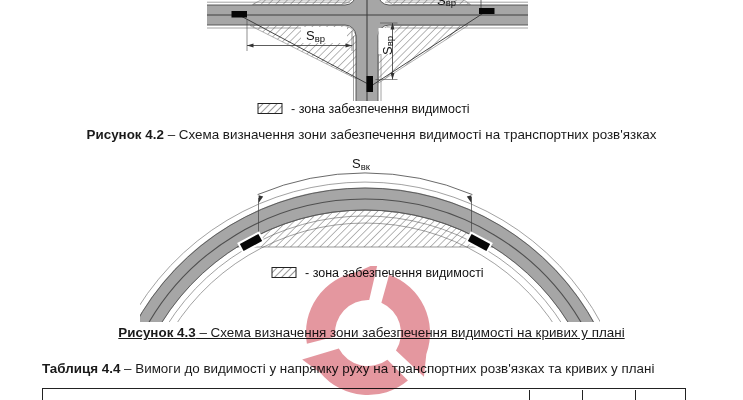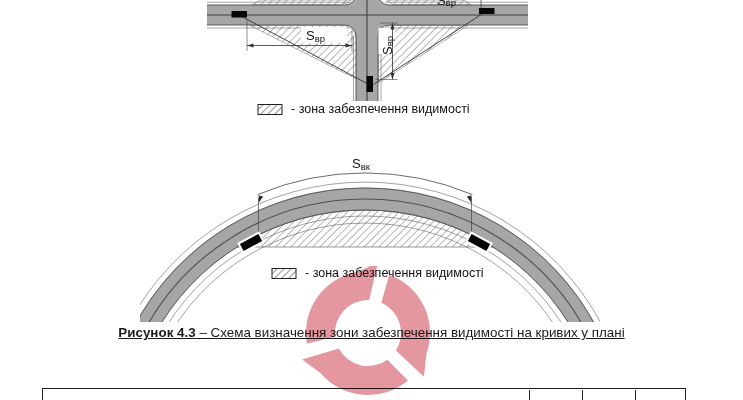--- a/index.html
+++ b/index.html
@@ -1,21 +1,21 @@
 <!DOCTYPE html>
 <html><head>
 <meta charset="utf-8">
 <style>
   html,body{margin:0;padding:0;background:#fff;}
   #page{position:relative;width:743px;height:400px;background:#fff;overflow:hidden;
         font-family:"Liberation Sans",sans-serif;color:#1a1a1a;}
   .abs{position:absolute;}
   .caption{position:absolute;left:0;width:100%;text-align:center;font-size:13.4px;color:#1a1a1a;}
   .caption b{font-weight:bold;}
-  .legend{position:absolute;display:flex;align-items:flex-end;font-size:12.5px;color:#111;white-space:nowrap;}
+  .legend{position:absolute;display:flex;align-items:flex-start;font-size:12.5px;color:#111;white-space:nowrap;}
   .legend svg{margin-right:8px;display:block;}
   .tbl-frame{position:absolute;left:42px;top:388px;width:644px;height:12px;
              border-top:1.9px solid #222;border-left:1.3px solid #222;border-right:1.3px solid #222;box-sizing:border-box;}
   .tbl-vline{position:absolute;top:390px;height:10px;width:1.3px;background:#222;}
   #watermark{position:absolute;left:293px;top:266px;mix-blend-mode:multiply;pointer-events:none;}
 </style>
 </head>
 <body>
 
 <div id="page">
@@ -118,20 +118,23 @@
       <defs>
           <pattern id="lp1" patternUnits="userSpaceOnUse" width="5" height="5" patternTransform="rotate(45)">
         <line x1="0" y1="0" x2="0" y2="5" stroke="#333" stroke-width="1"></line>
           </pattern>
         </defs>
       <rect x="1" y="1.5" width="24" height="10" fill="url(#lp1)" stroke="#222" stroke-width="1"></rect>
     </svg>
     <span>- зона забезпечення видимості</span>
   </div>
 
+  <div class="caption" style="top:127px;">
+    <b>Рисунок 4.2</b><span> – Схема визначення зони забезпечення видимості на транспортних розв'язках</span>
+  </div>
 
   <svg class="abs" style="left:140px;top:150px;" width="460" height="172" viewBox="140 150 460 172">
     <defs>
       <pattern id="h2" patternUnits="userSpaceOnUse" width="5.2" height="5.2" patternTransform="rotate(45)">
         <line x1="0" y1="0" x2="0" y2="5.2" stroke="#4d4d4d" stroke-width="0.8"></line>
       </pattern>
     </defs>
 
     <path d="M143.4,332.2 A251,251 0 0 1 586.6,332.2" stroke="#a6a6a6" stroke-width="23" fill="none"></path>
     <g fill="none">
@@ -176,20 +179,23 @@
         </defs>
       <rect x="1" y="1.5" width="24" height="10" fill="url(#lp2)" stroke="#222" stroke-width="1"></rect>
     </svg>
     <span>- зона забезпечення видимості</span>
   </div>
 
   <div class="caption" style="top:325px;text-decoration:underline;">
     <b>Рисунок 4.3</b><span> – Схема визначення зони забезпечення видимості на кривих у плані</span>
   </div>
 
+  <div class="abs" style="left:42px;top:361px;font-size:13.4px;white-space:nowrap;">
+    <b>Таблиця 4.4</b><span> – Вимоги до видимості у напрямку руху на транспортних розв'язках та кривих у плані</span>
+  </div>
 
   <div class="tbl-frame"></div>
   <div class="tbl-vline" style="left:529px;"></div>
   <div class="tbl-vline" style="left:582px;"></div>
   <div class="tbl-vline" style="left:635px;"></div>
 
   <svg id="watermark" width="155" height="134" viewBox="0 0 155 134">
     <g transform="translate(75,67)" fill="#c9303f" fill-opacity="0.5">
       <path id="blade" d="M-61.1,10.8 A62,62 0 0 1 -10.8,-61.1 L9.9,-70.3 L1.2,-33 A33,33 0 0 0 -32.8,3.5 Z"></path>
       <use href="#blade" transform="rotate(120)"></use>

